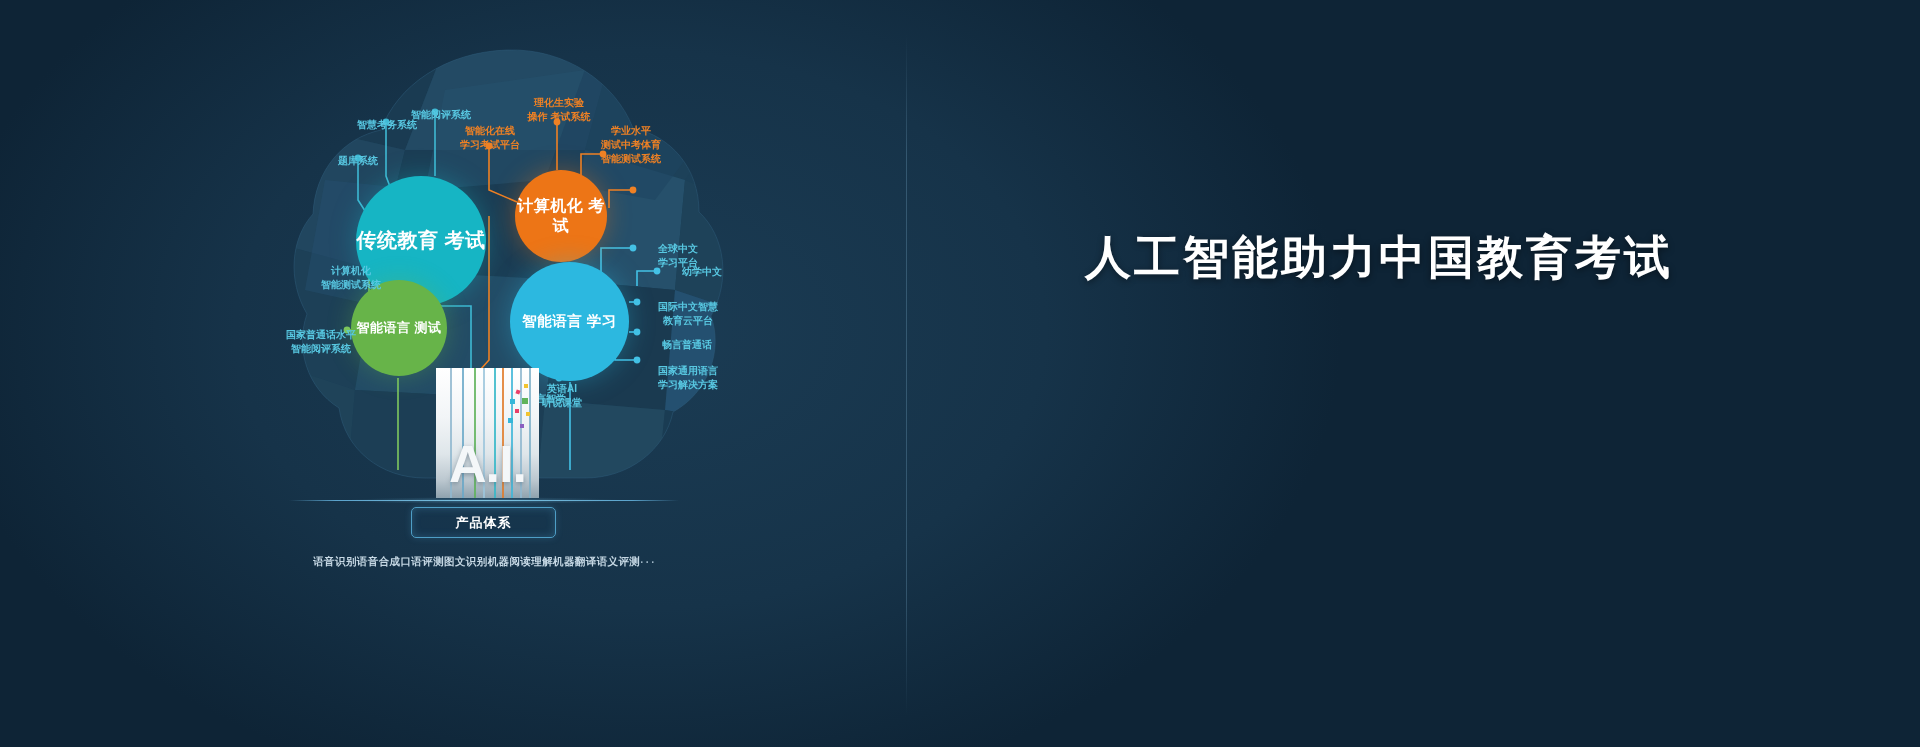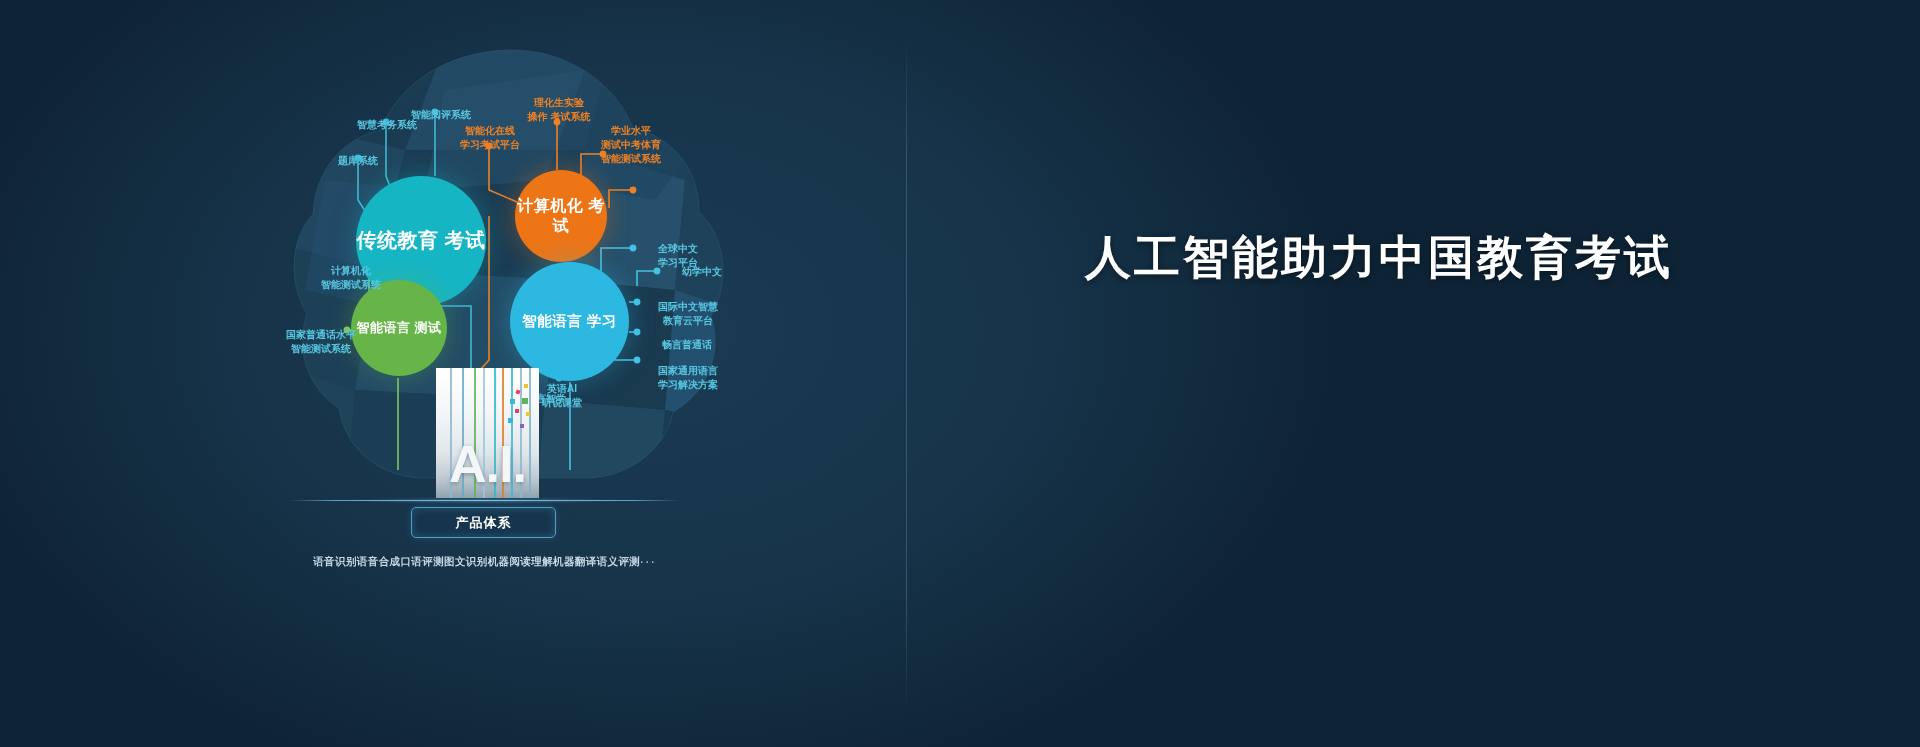--- a/index.html
+++ b/index.html
@@ -212,21 +212,21 @@
 教育云平台</div>
     <div class="lbl cy l" style="left:357px;top:296px;width:90px;">畅言普通话</div>
     <div class="lbl cy l" style="left:357px;top:322px;width:92px;">国家通用语言
 学习解决方案</div>
     <div class="lbl cy c" style="left:244px;top:340px;width:66px;">英语AI
 听说课堂</div>
 
     <div class="lbl cy c" style="left:22px;top:222px;width:88px;">计算机化
 智能测试系统</div>
     <div class="lbl cy c" style="left:-12px;top:286px;width:96px;">国家普通话水平
-智能测试系统</div>
+智能阅评系统</div>
     <div class="lbl cy c" style="left:230px;top:350px;width:62px;">畅言智学</div>
 
     <div class="aiblock">
       <span class="stripe" style="left:14px;background:#8fb7cf;"></span>
       <span class="stripe" style="left:26px;background:#6aa8c8;"></span>
       <span class="stripe" style="left:38px;background:#5fb35a;"></span>
       <span class="stripe" style="left:47px;background:#9cc6dc;"></span>
       <span class="stripe" style="left:58px;background:#35b7c8;"></span>
       <span class="stripe" style="left:66px;background:#e07b2a;"></span>
       <span class="stripe" style="left:75px;background:#3fb6d8;"></span>

